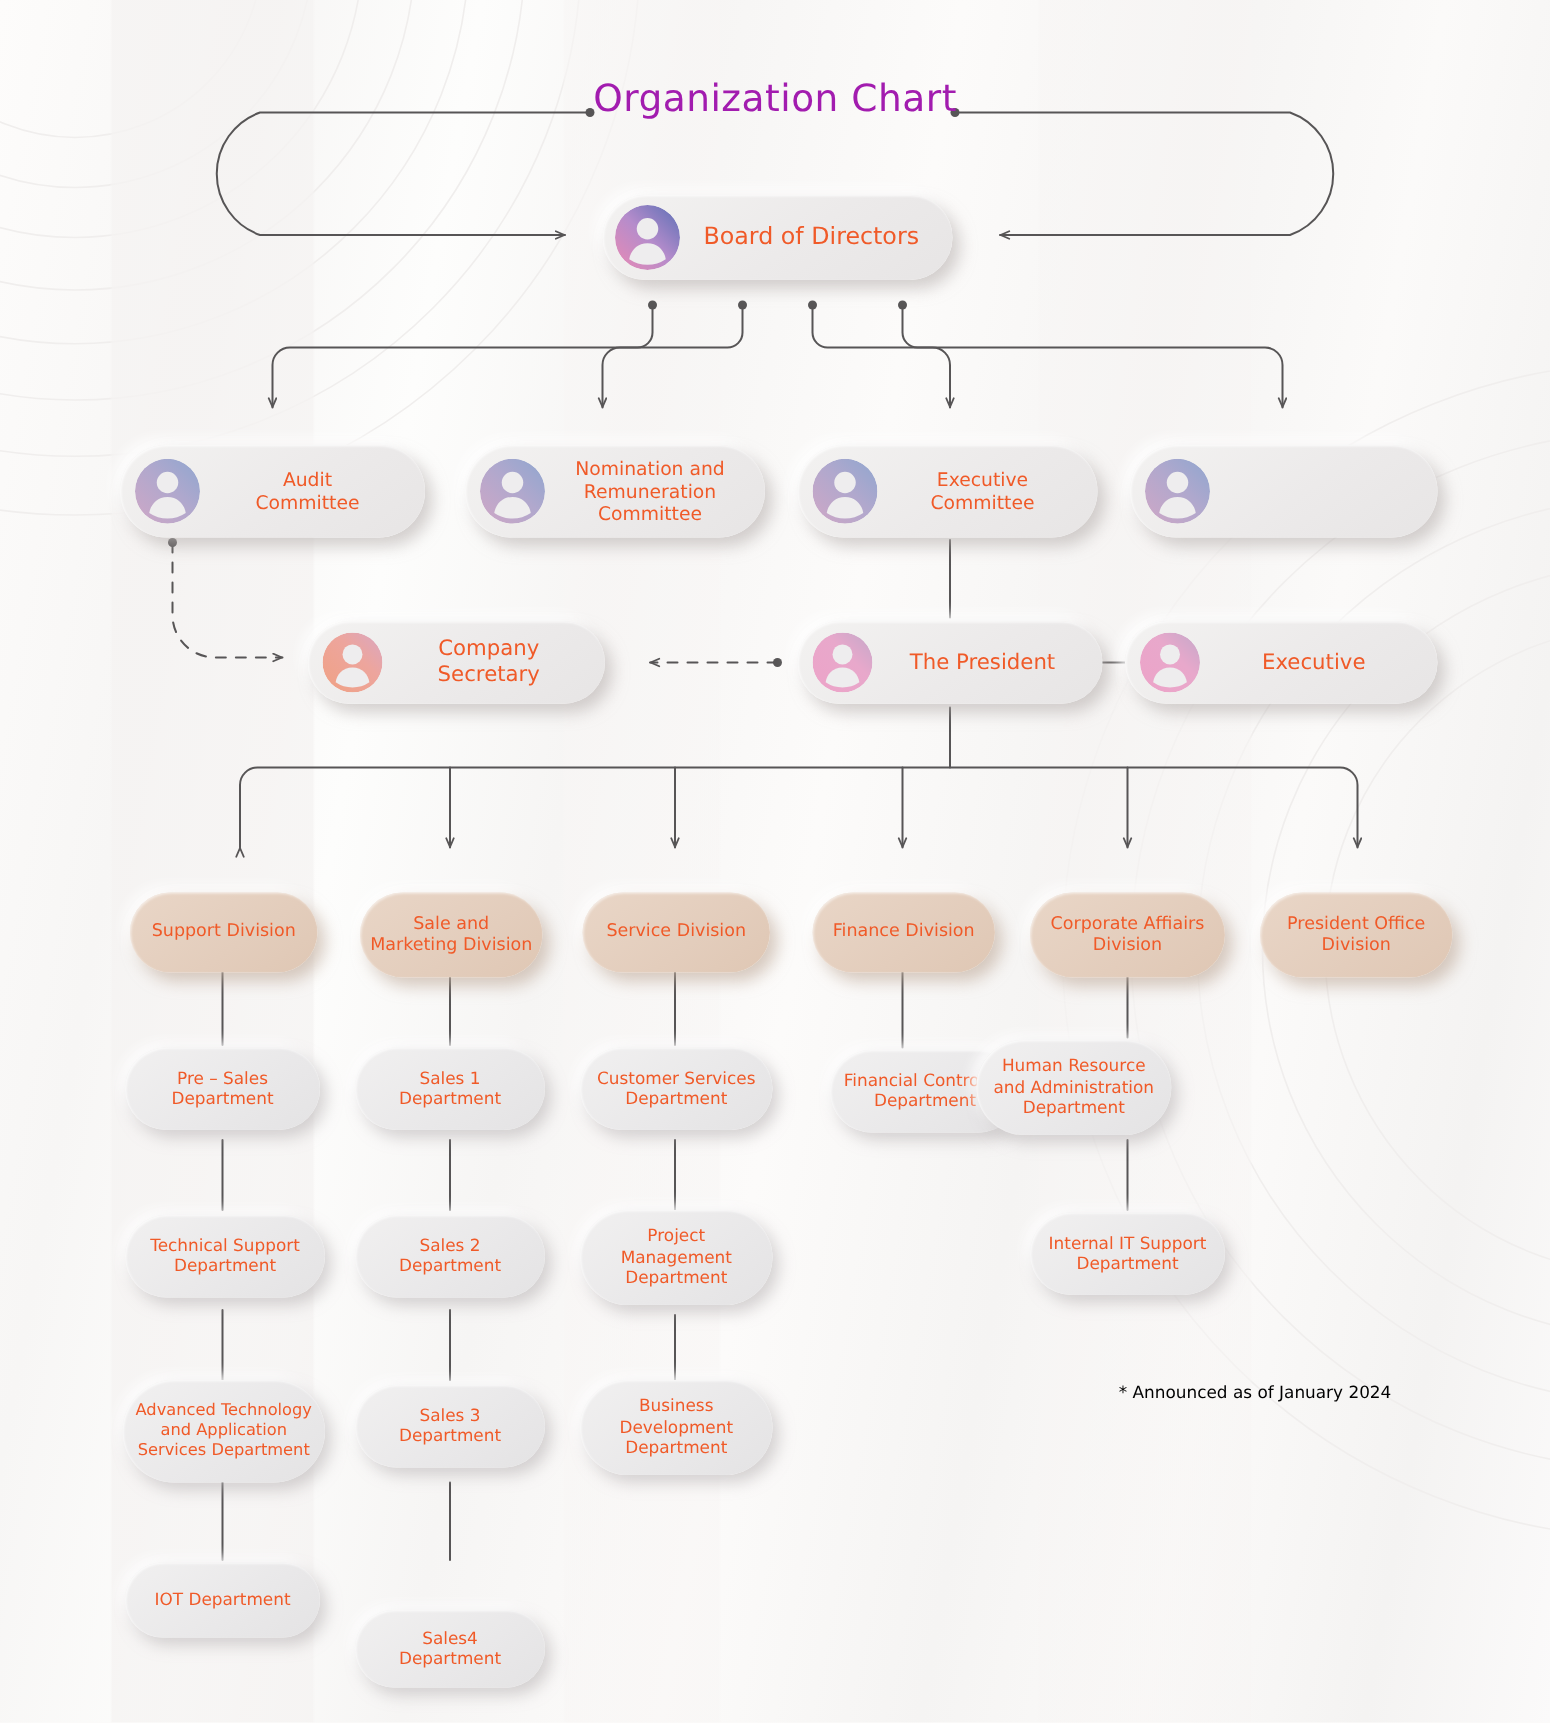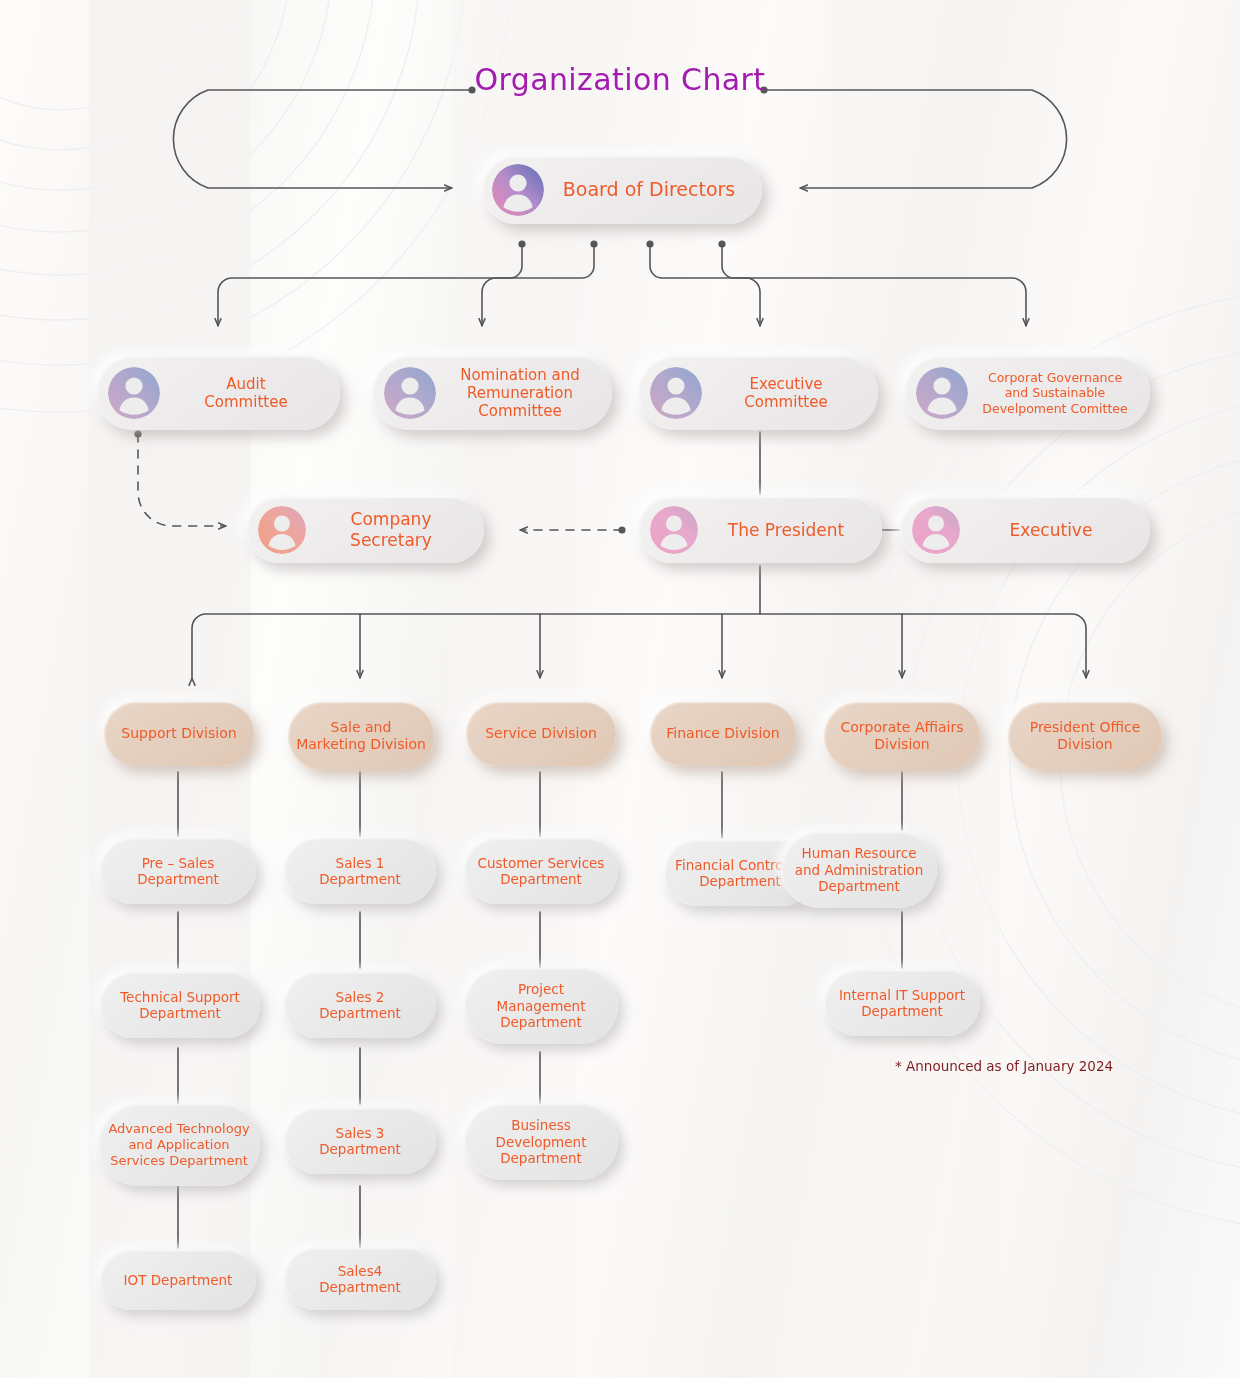--- a/index.html
+++ b/index.html
@@ -115,43 +115,44 @@
   .n-pres .avatar { width: 48px; height: 48px; margin-left: 12px; }
 
   .n-div {
     height: 64px; font-size: 14px;
     justify-content: center;
     background: linear-gradient(145deg, #e9d6c7 0%, #e3cdbc 60%, #dfc7b4 100%);
     box-shadow:
        6px 7px 13px rgba(190,168,152,.6),
       -5px -5px 11px rgba(255,255,255,.85),
        inset 1px 1px 2px rgba(255,255,255,.55);
+    margin-top: 12px;
   }
 
   .n-dept {
     height: 66px; font-size: 13.5px;
     justify-content: center;
     background: linear-gradient(145deg, #f1f0f0 0%, #e9e8e9 60%, #e4e3e4 100%);
     box-shadow:
        5px 6px 12px rgba(176,170,172,.5),
       -4px -4px 10px rgba(255,255,255,.95),
        inset 1px 1px 2px rgba(255,255,255,.75);
   }
   .n-dept.tall { height: 76px; }
   .n-dept.xtall { height: 82px; font-size: 13px; }
 
   .n-comm.small-text .label { font-size: 12.5px; line-height: 1.22; }
 
   
   #footnote {
     position: absolute;
     z-index: 4;
-    left: 895px; top: 1058px;
+    left: 895px; top: 1106px;
     font-size: 13.5px;
-    color: #7f1d1d;
+    color: #000000;
     white-space: nowrap;
   }
 </style>
 </head>
 <body>
 
 <div id="bg-layer"></div>
 <svg id="bg-arcs" viewBox="0 0 1240 1378" preserveAspectRatio="none">
   <g fill="none" stroke="#f0eeed" stroke-width="1.3">
     <circle cx="60" cy="-40" r="150"></circle>
@@ -293,21 +294,20 @@
 </div>
 
 <div class="node n-comm with-avatar small-text" style="left:904px; top:356px; width:246px;">
   <span class="avatar">
     <svg viewBox="0 0 52 52">
       <circle cx="26" cy="26" r="26" fill="url(#gB)"></circle>
       <circle cx="26" cy="19" r="8.6" fill="#eeedee"></circle>
       <path d="M26 30.5c-8.6 0-13.6 6.4-14.6 12.8A26 26 0 0 0 40.6 43.3C39.6 36.9 34.6 30.5 26 30.5z" fill="#eeedee"></path>
     </svg>
   </span>
-  <span class="label">Corporat Governance<br>and Sustainable<br>Develpoment Comittee</span>
 </div>
 
 <div class="node n-pres with-avatar" style="left:246px; top:497px; width:238px;">
   <span class="avatar">
     <svg viewBox="0 0 48 48">
       <defs>
           <linearGradient id="gC" x1="0" y1="1" x2="1" y2="0">
         <stop offset="0%" stop-color="#f0a183"></stop>
             <stop offset="60%" stop-color="#eda59d"></stop>
         <stop offset="100%" stop-color="#d9a7c2"></stop>
@@ -384,21 +384,21 @@
 
 <div class="node n-dept" style="left:284px; top:838px; width:152px;justify-content:flex-end;">
   <span class="label">Sales 1<br>Department</span>
 </div>
 <div class="node n-dept" style="left:284px; top:972px; width:152px;">
   <span class="label">Sales 2<br>Department</span>
 </div>
 <div class="node n-dept" style="left:284px; top:1108px; width:152px;">
   <span class="label">Sales 3<br>Department</span>
 </div>
-<div class="node n-dept" style="left:284px; top:1248px; width:152px; height:62px;justify-content:center;">
+<div class="node n-dept" style="left:284px; top:1288px; width:152px; height:62px;justify-content:center;">
   <span class="label">Sales4<br>Department</span>
 </div>
 
 <div class="node n-dept" style="left:464px; top:838px; width:154px;">
   <span class="label">Customer Services<br>Department</span>
 </div>
 <div class="node n-dept tall" style="left:464px; top:968px; width:154px;">
   <span class="label">Project<br>Management<br>Department</span>
 </div>
 <div class="node n-dept tall" style="left:464px; top:1104px; width:154px;">

